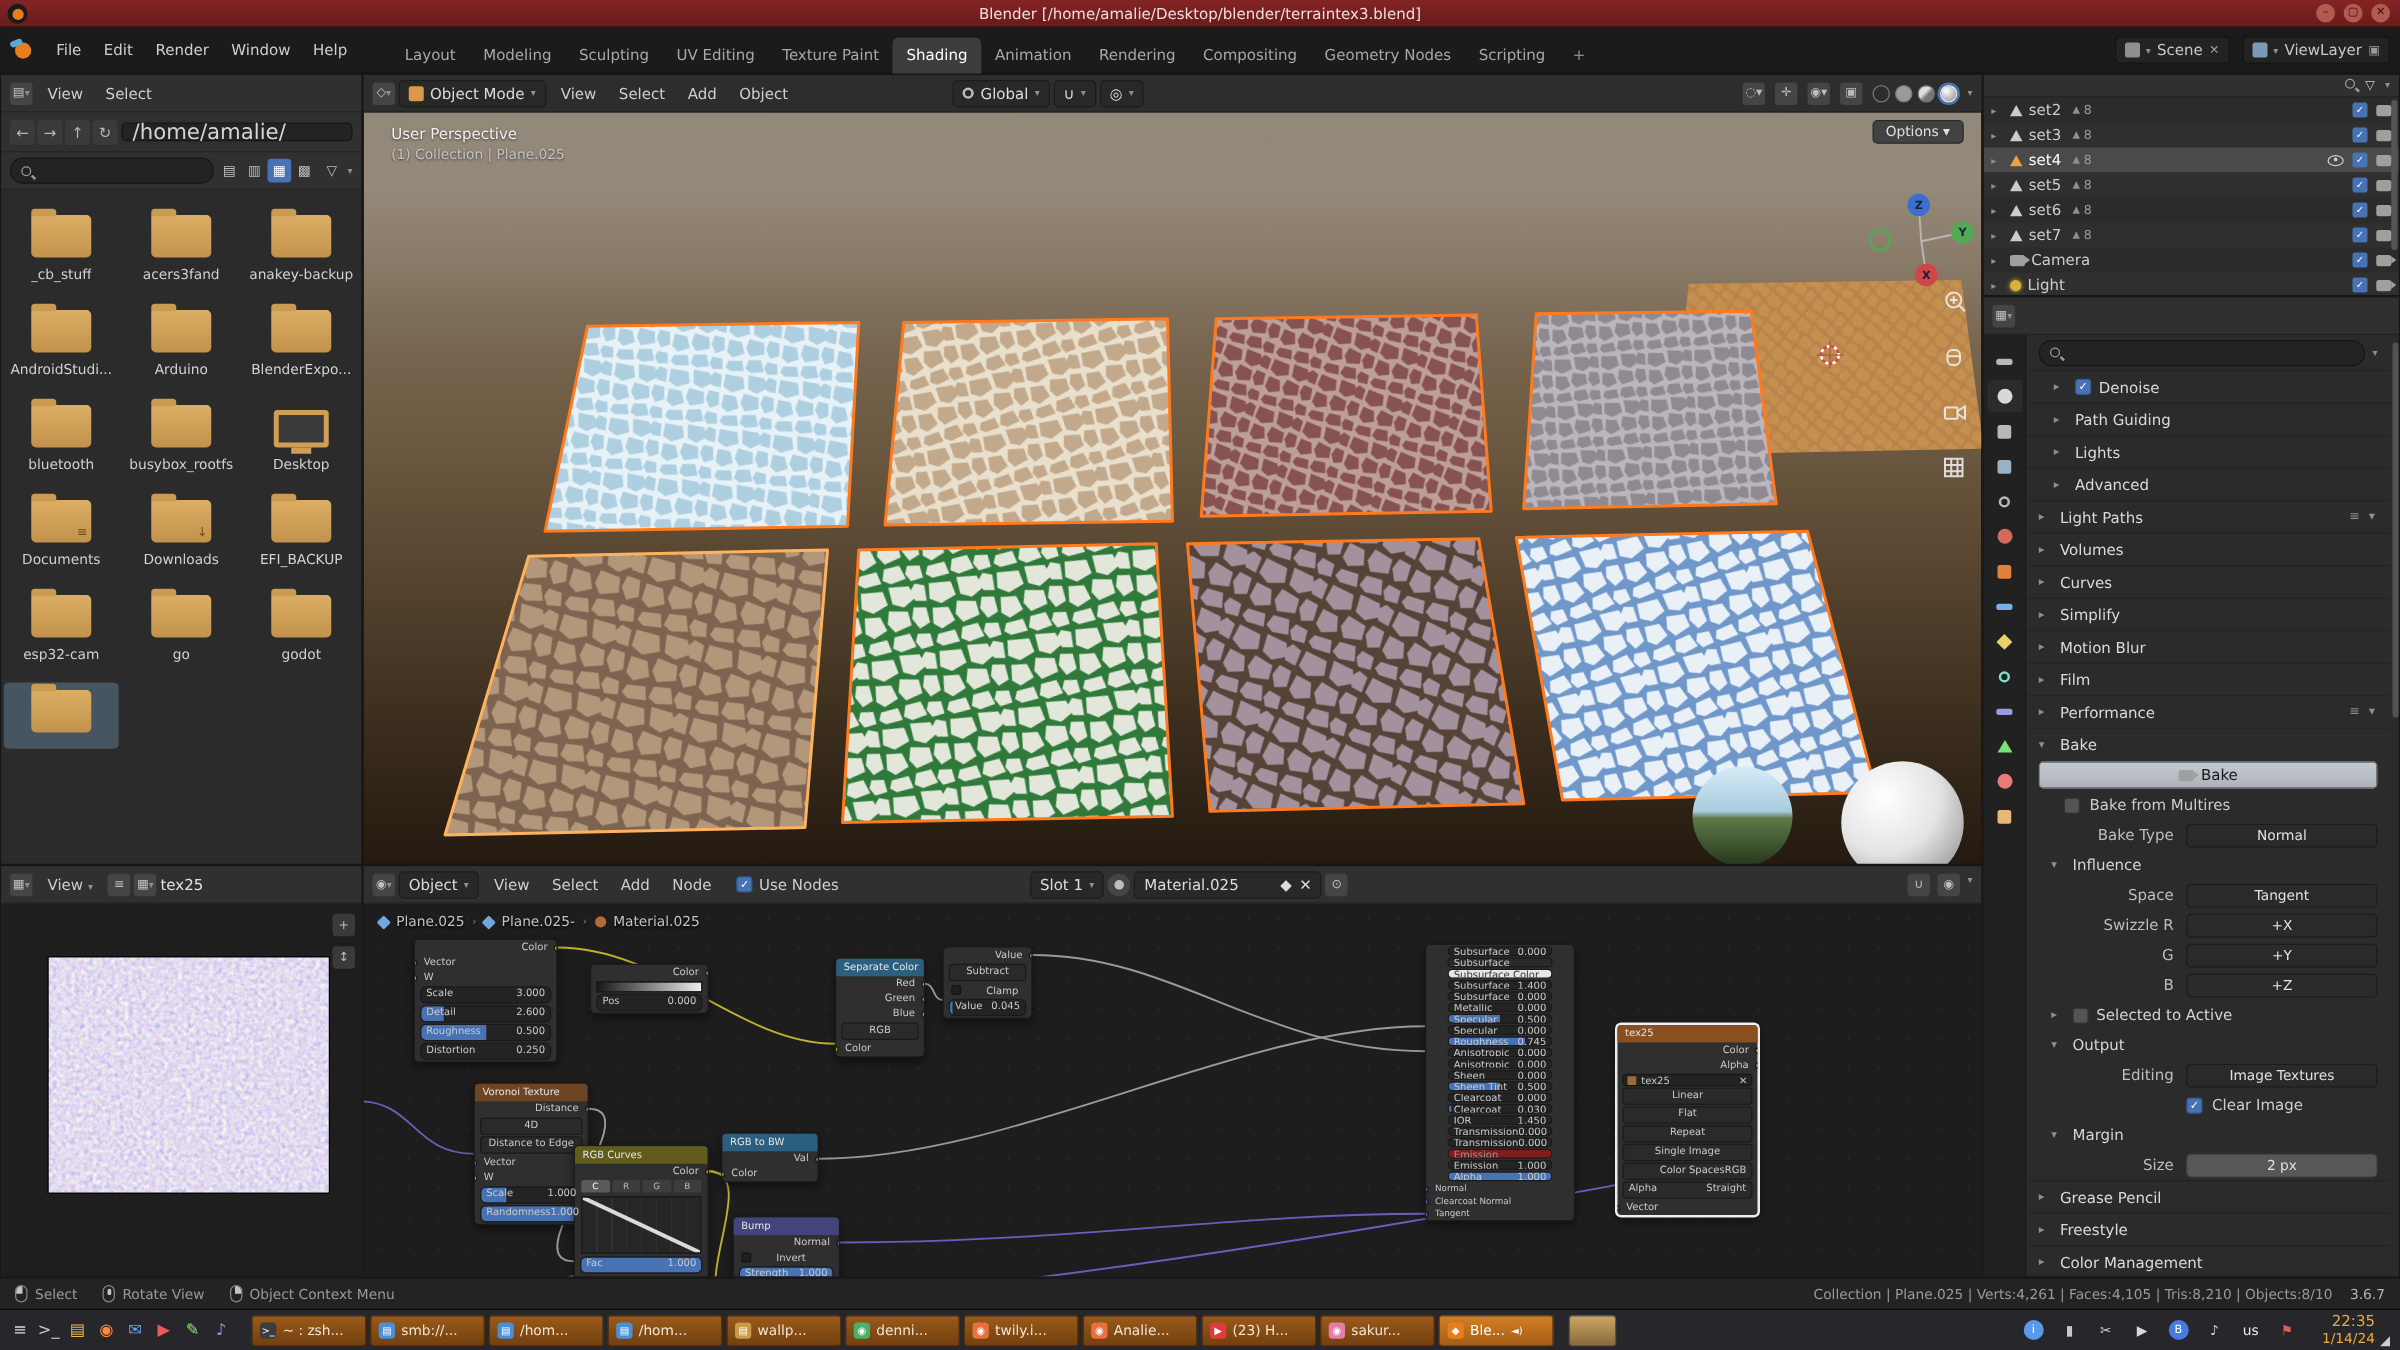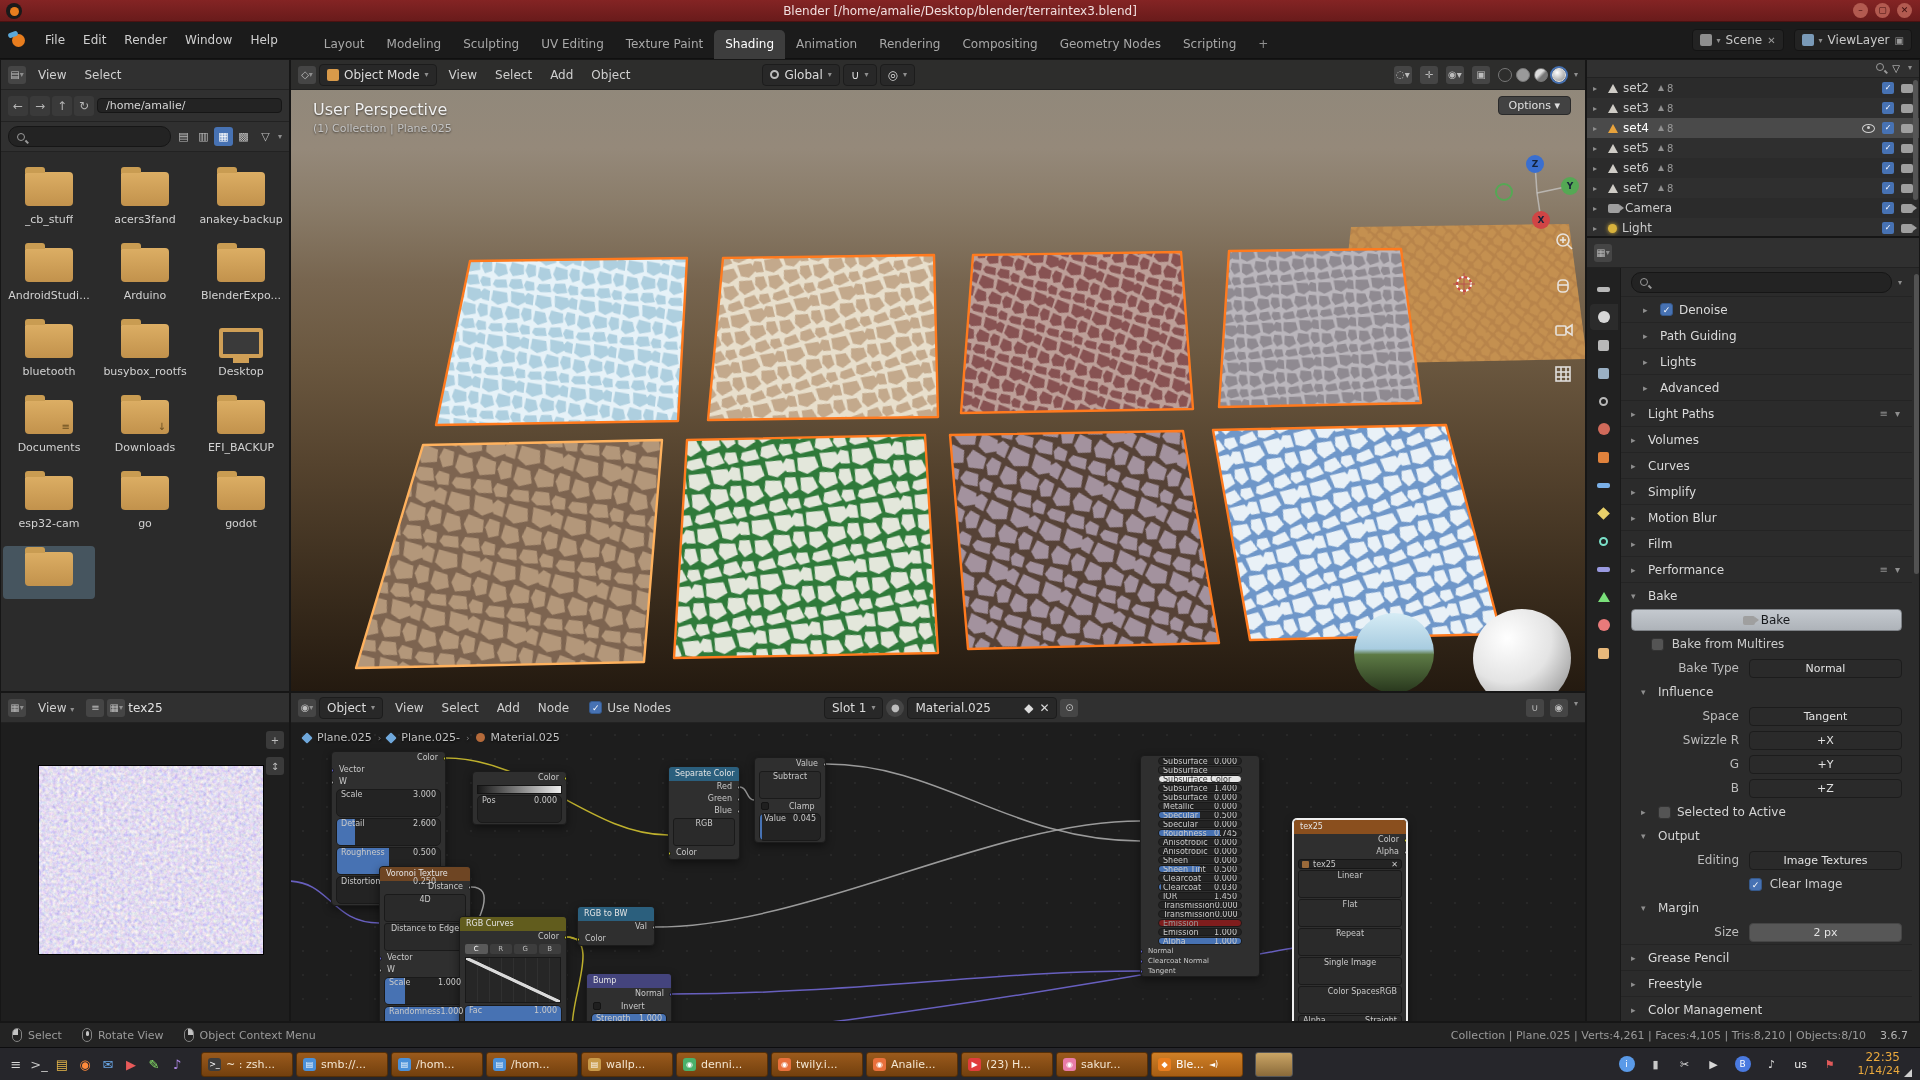--- a/index.html
+++ b/index.html
@@ -27,40 +27,40 @@
   .idwidget .x{color:#9a9a9a;font-size:10px;}
   .mini-ico{width:12px;height:12px;border-radius:2px;background:#8f8f8f;display:inline-block;}
   .ddv{color:#8f8f8f;font-size:8px;}
   
   .ed{background:#2b2b2b;border:1px solid #161616;overflow:hidden;}
   .edhead{height:30px;background:#303030;border-bottom:1px solid #222;display:flex;align-items:center;gap:3px;padding:0 7px;font-size:12px;color:#cfcfcf;white-space:nowrap;}
   .hico{width:18px;height:18px;border-radius:3px;background:#454545;display:flex;align-items:center;justify-content:center;font-size:10px;color:#bdbdbd;}
   .dropdown{display:flex;align-items:center;gap:5px;background:#282828;border:1px solid #1c1c1c;border-radius:4px;padding:2px 7px;height:22px;color:#dcdcdc;}
   
   .path-ico{width:20px;height:20px;border-radius:3px;color:#b5b5b5;font-size:12px;display:flex;align-items:center;justify-content:center;background:#3a3a3a;}
-  .pathbox{flex:1;height:15px;background:#232323;border:1px solid #161616;border-radius:4px;display:flex;align-items:center;padding:0 8px;color:#d5d5d5;font-size:11px;}
+  .pathbox{flex:1;height:15px;background:#232323;border:1px solid #161616;border-radius:4px;display:flex;align-items:center;padding:0 8px;color:#d5d5d5;font-size:17px;}
   .searchbox{flex:1;height:21px;background:#232323;border:1px solid #161616;border-radius:10px;display:flex;align-items:center;gap:6px;padding:0 8px;color:#8a8a8a;}
   .mag{width:8px;height:8px;border:1.5px solid #9a9a9a;border-radius:50%;position:relative;display:inline-block;}
   .mag::after{content:"";position:absolute;left:7px;top:7px;width:4px;height:1.5px;background:#9a9a9a;transform:rotate(45deg);}
   .vmode{width:19px;height:19px;border-radius:3px;display:flex;align-items:center;justify-content:center;font-size:11px;color:#bdbdbd;}
   .vmode.on{background:#4772b3;color:#fff;}
   .folders{position:absolute;left:0;top:62px;right:0;bottom:0;display:grid;grid-template-columns:1fr 1fr 1fr;justify-items:center;align-content:start;padding-top:14px;row-gap:10px;}
   .folder{width:92px;display:flex;flex-direction:column;align-items:center;gap:7px;padding:6px 2px;border-radius:4px;}
   .folder.sel{background:#46555f;}
   .ficon{width:48px;height:34px;background:linear-gradient(#dcae64,#c2924c);border-radius:2px 4px 4px 4px;position:relative;}
   .ficon::before{content:"";position:absolute;left:0;top:-5px;width:20px;height:6px;background:#c99c52;border-radius:3px 3px 0 0;}
   .ficon .emb{position:absolute;right:3px;bottom:2px;font-size:10px;color:#6a4e20;}
   .micon{width:44px;height:30px;border:4px solid #cf9f56;border-radius:3px;background:#3a3a3a;position:relative;margin-top:4px;}
   .micon::after{content:"";position:absolute;left:10px;bottom:-9px;width:16px;height:5px;background:#cf9f56;}
   .flabel{font-size:11px;color:#d2d2d2;max-width:90px;overflow:hidden;text-overflow:ellipsis;white-space:nowrap;}
   
   #viewport{background:linear-gradient(180deg,#8f887b 0%,#95897a 14%,#8a7c69 23%,#77654f 35%,#6a573f 48%,#55432e 64%,#3c2e1e 82%,#241a10 100%);}
   #viewport .edhead{position:relative;z-index:5;}
   .vp-overlay{position:absolute;left:22px;top:40px;z-index:4;text-shadow:0 1px 2px rgba(0,0,0,.6);}
-  .vp-overlay .t1{color:#f0f0f0;font-size:16px;}
+  .vp-overlay .t1{color:#f0f0f0;font-size:12px;}
   .vp-overlay .t2{color:#c4c4c4;font-size:11px;margin-top:3px;}
   .options-btn{position:absolute;right:14px;top:36px;z-index:5;background:#424242;border:1px solid #2a2a2a;border-radius:4px;padding:2px 10px;color:#e0e0e0;font-size:11px;}
   .shadeball{width:14px;height:14px;border-radius:50%;border:1px solid #777;display:inline-block;}
   .shadeball.b1{background:transparent;}
   .shadeball.b2{background:#9a9a9a;}
   .shadeball.b3{background:linear-gradient(135deg,#ddd 40%,#777 60%);}
   .shadeball.b4{background:radial-gradient(circle at 35% 30%,#fff,#888);}
   .shadeball.on{border-color:#e8e8e8;box-shadow:0 0 0 2px #4772b3;}
   
   .orow{display:flex;align-items:center;height:20px;padding:0 6px;font-size:12px;color:#cccccc;gap:5px;}
@@ -118,21 +118,21 @@
   #nodes{position:absolute;left:0;top:0;right:0;bottom:0;z-index:2;}
   .node{position:absolute;background:#2f2f2f;border:1px solid #1b1b1b;border-radius:4px;box-shadow:0 3px 8px rgba(0,0,0,.45);font-size:8px;color:#c9c9c9;}
   .node.sel{border-color:#f0f0f0;box-shadow:0 0 0 1px #f0f0f0,0 3px 8px rgba(0,0,0,.5);}
   .nhead{height:14px;line-height:14px;padding:0 6px;border-radius:3px 3px 0 0;color:#e4e4e4;font-size:8px;overflow:hidden;white-space:nowrap;}
   .nrow{position:relative;height:12px;line-height:12px;padding:0 7px;white-space:nowrap;overflow:hidden;}
   .node.dense .nrow{height:10px;line-height:10px;font-size:7px;}
   .nrow.out{text-align:right;}
   .ndot{position:absolute;top:3.5px;width:5px;height:5px;border-radius:50%;border:1px solid #141414;}
   .node.dense .ndot{top:2.5px;}
   .ndot.l{left:-3px;} .ndot.r{right:-3px;}
-  .nw{margin:1px 4px;height:28px;line-height:10px;border-radius:5px;background:#232323;border:1px solid #1a1a1a;display:flex;justify-content:space-between;padding:0 4px;position:relative;overflow:hidden;}
+  .nw{margin:1px 4px;height:14px;line-height:10px;border-radius:5px;background:#232323;border:1px solid #1a1a1a;display:flex;justify-content:space-between;padding:0 4px;position:relative;overflow:hidden;}
   .node.dense .nw{height:8px;line-height:8px;margin:1px 17px;}
   .nw .fill{position:absolute;left:0;top:0;bottom:0;background:#4772b3;z-index:0;}
   .nw span{position:relative;z-index:1;}
   .nw.menu{background:#2a2a2a;border-radius:3px;justify-content:center;}
   .ncheck{display:flex;align-items:center;gap:20px;padding:0 6px;height:12px;}
   .ncb{width:8px;height:8px;border-radius:2px;background:#1f1f1f;border:1px solid #141414;}
   .curvebox{height:46px;margin:2px 5px;border:1px solid #191919;background:
     linear-gradient(to top right,transparent 47.5%,#dadada 48.5%,#dadada 51.5%,transparent 52.5%),
     repeating-linear-gradient(90deg,#262626 0 11px,#303030 11px 12px),
     #262626;}

